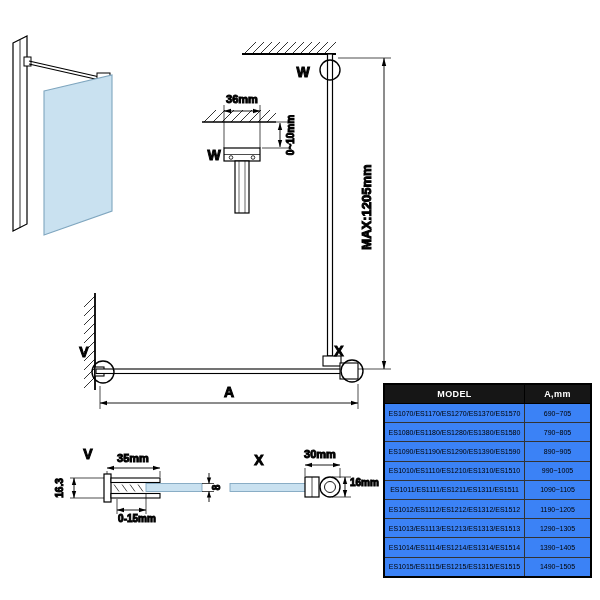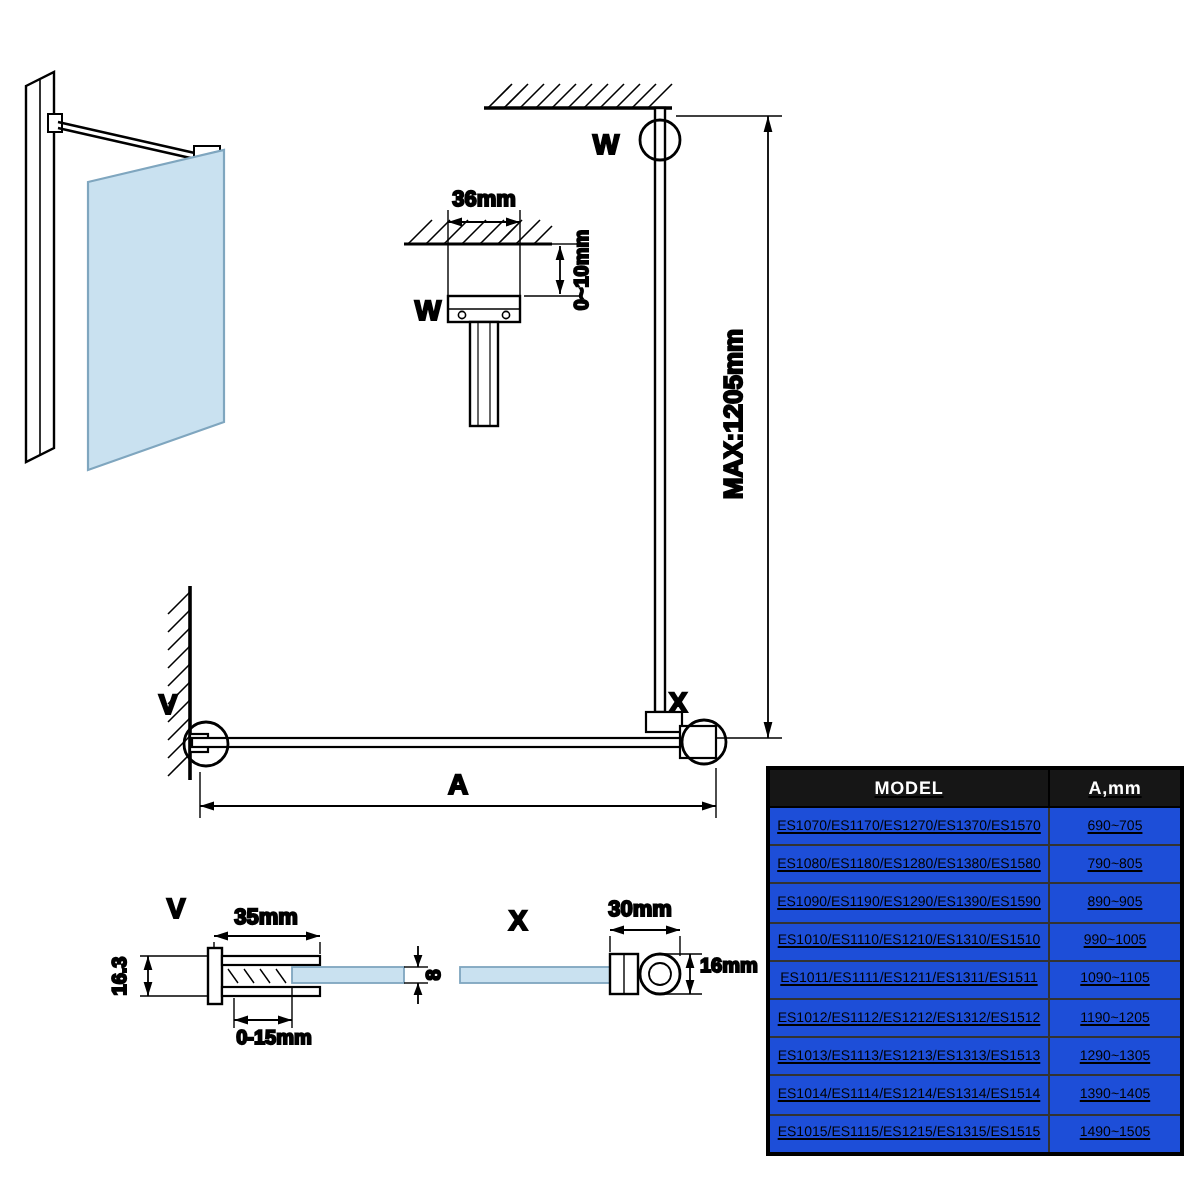--- a/index.html
+++ b/index.html
@@ -7,21 +7,21 @@
   .stage{position:relative;width:600px;height:600px;background:#fff;overflow:hidden;}
   .stage svg{position:absolute;left:0;top:0;}
   svg text{font-family:"Liberation Sans",sans-serif;font-weight:bold;fill:#000;}
   .dim{font-size:11px;}
   .dim-sm{font-size:10px;}
   .callout-label{font-size:14px;}
   .max-label{font-size:13px;}
   .a-label{font-size:14px;}
 
   table.model-table{position:absolute;left:383px;top:383px;border-collapse:collapse;
-    border:2px solid #000;table-layout:fixed;width:209px;background:#1d4ed8;text-decoration:underline;}
+    border:2px solid #000;table-layout:fixed;width:209px;background:#3b82f6;}
   table.model-table th{background:#161616;color:#fff;font-size:9px;font-weight:bold;
     height:18px;border:1px solid #000;letter-spacing:.4px;padding:0 2px;text-align:center;}
   table.model-table td{font-size:7px;color:#000;height:18.2px;border:1px solid #333;
     padding:0 1px;text-align:center;white-space:nowrap;overflow:hidden;}
   td.col-model{width:146px;}
   td.col-a, th.col-a{width:61px;}
 </style>
 </head>
 <body>
 

